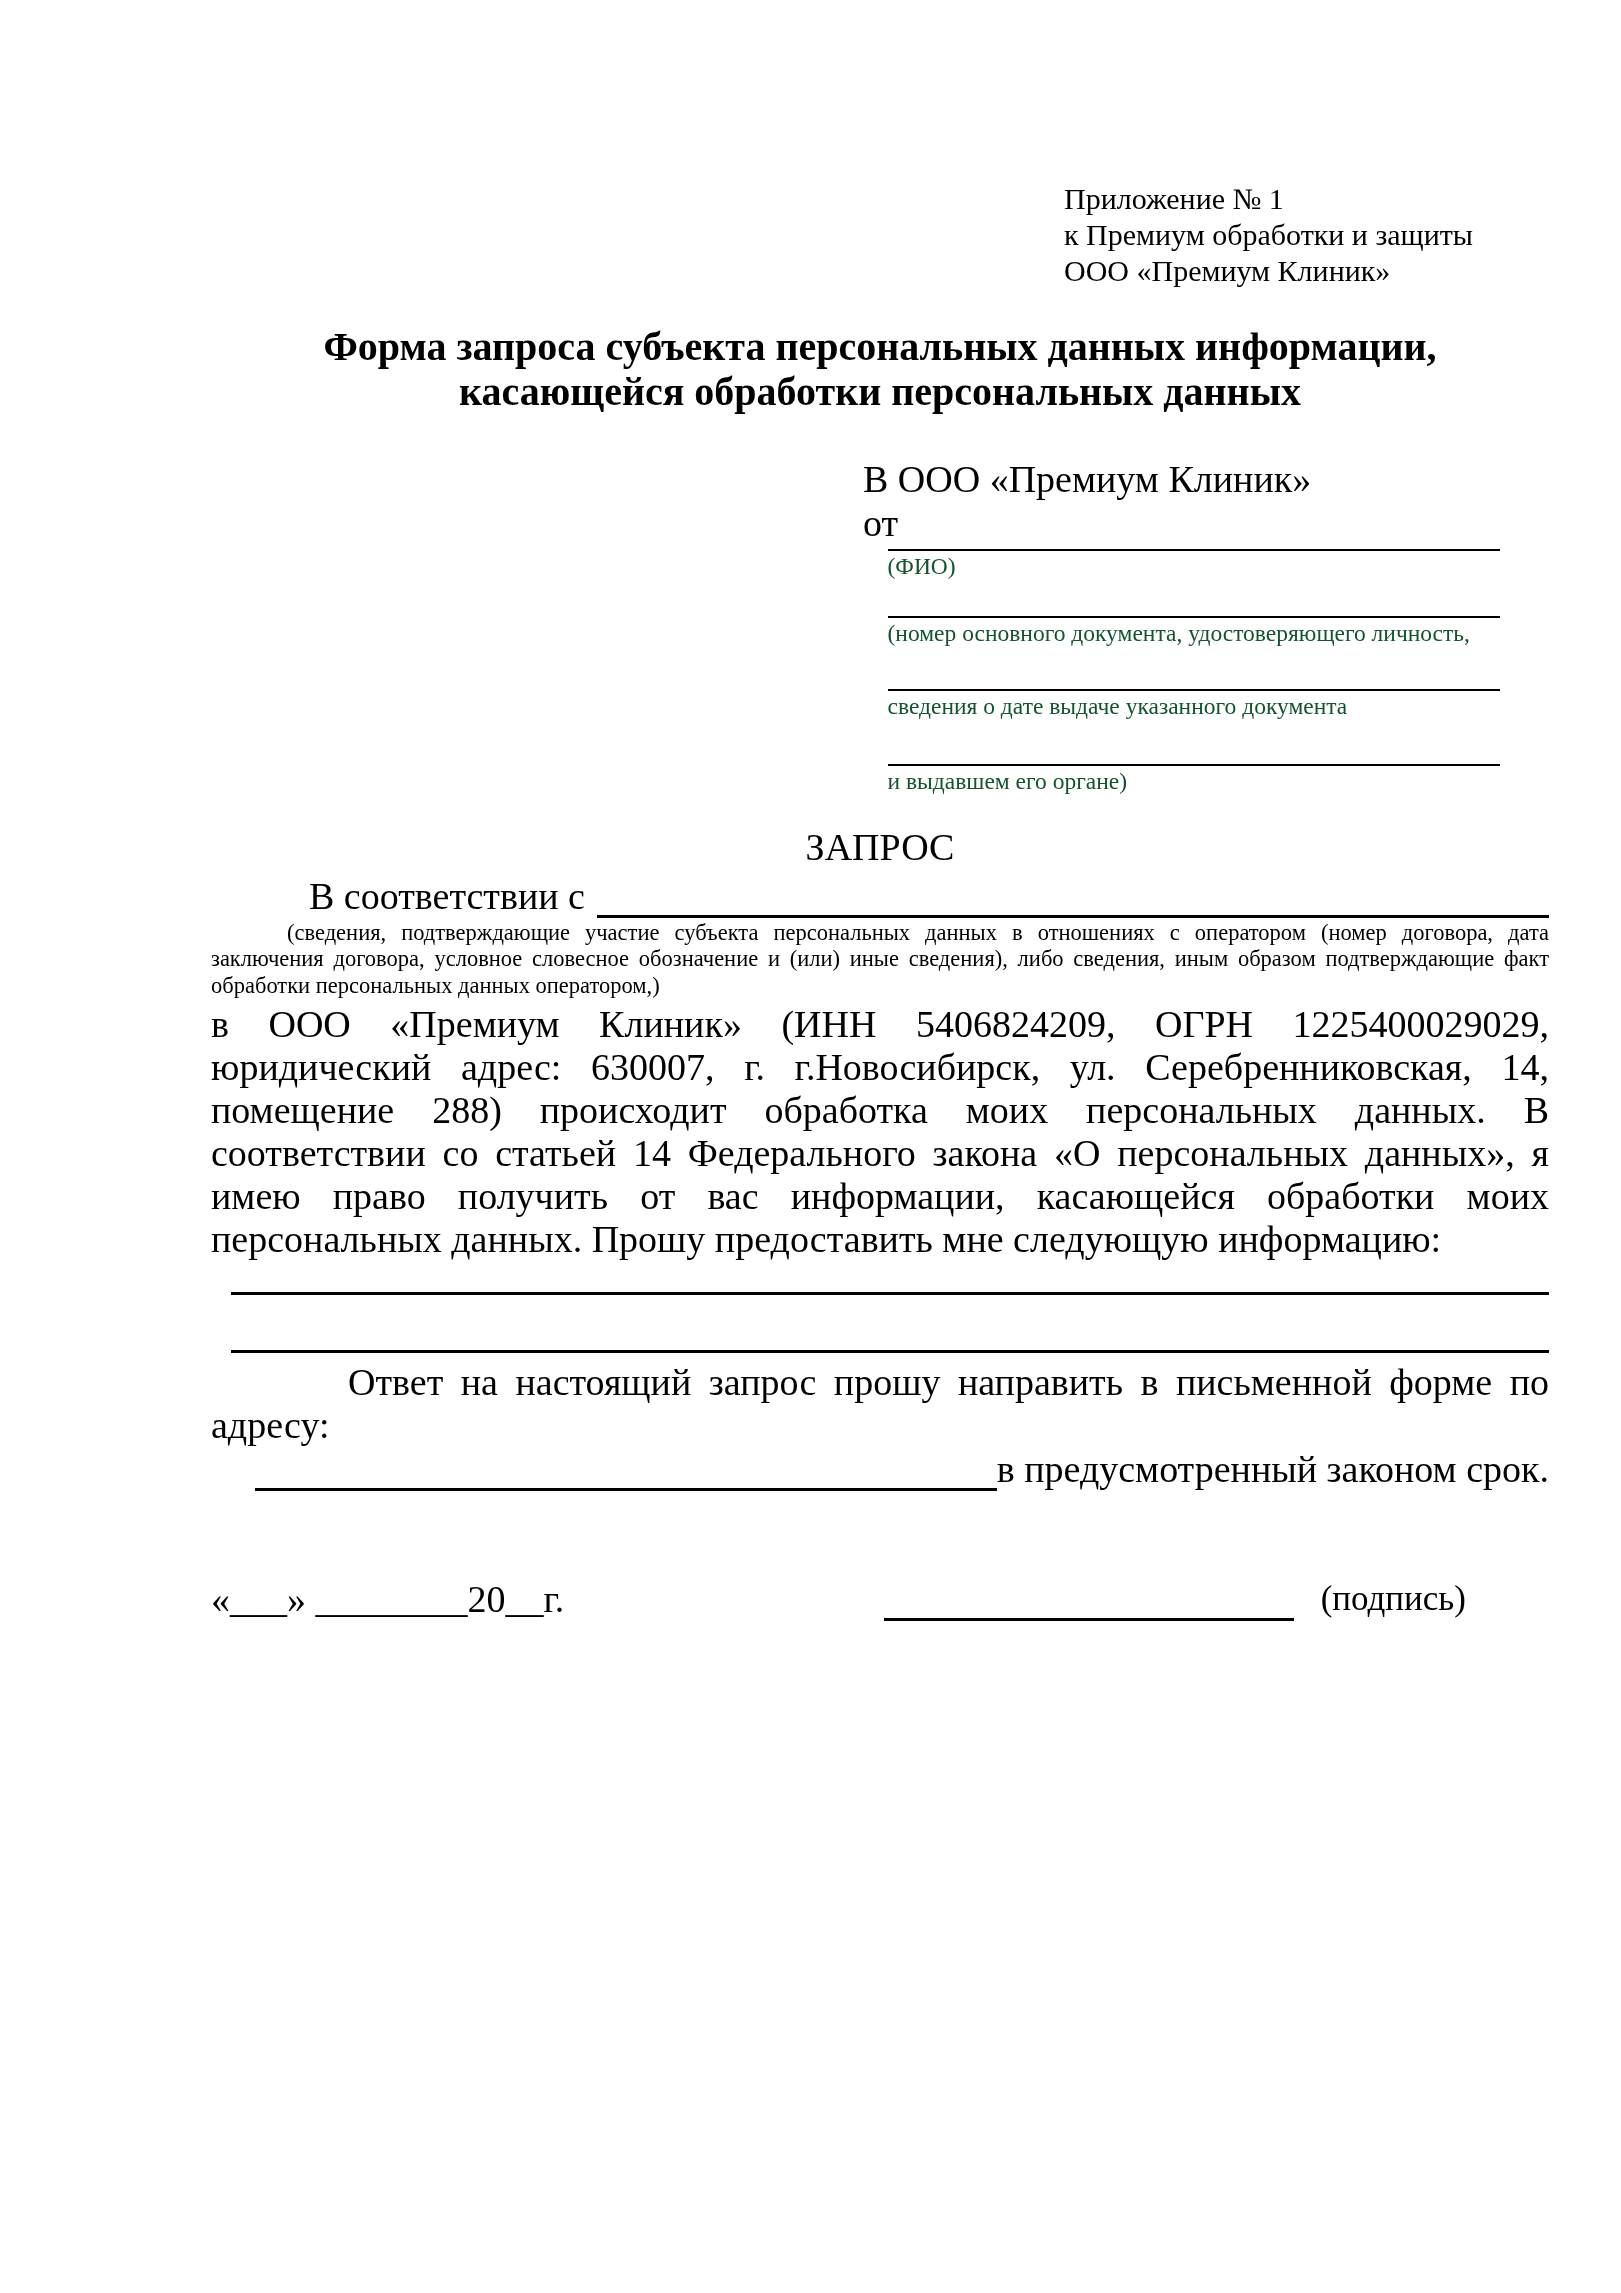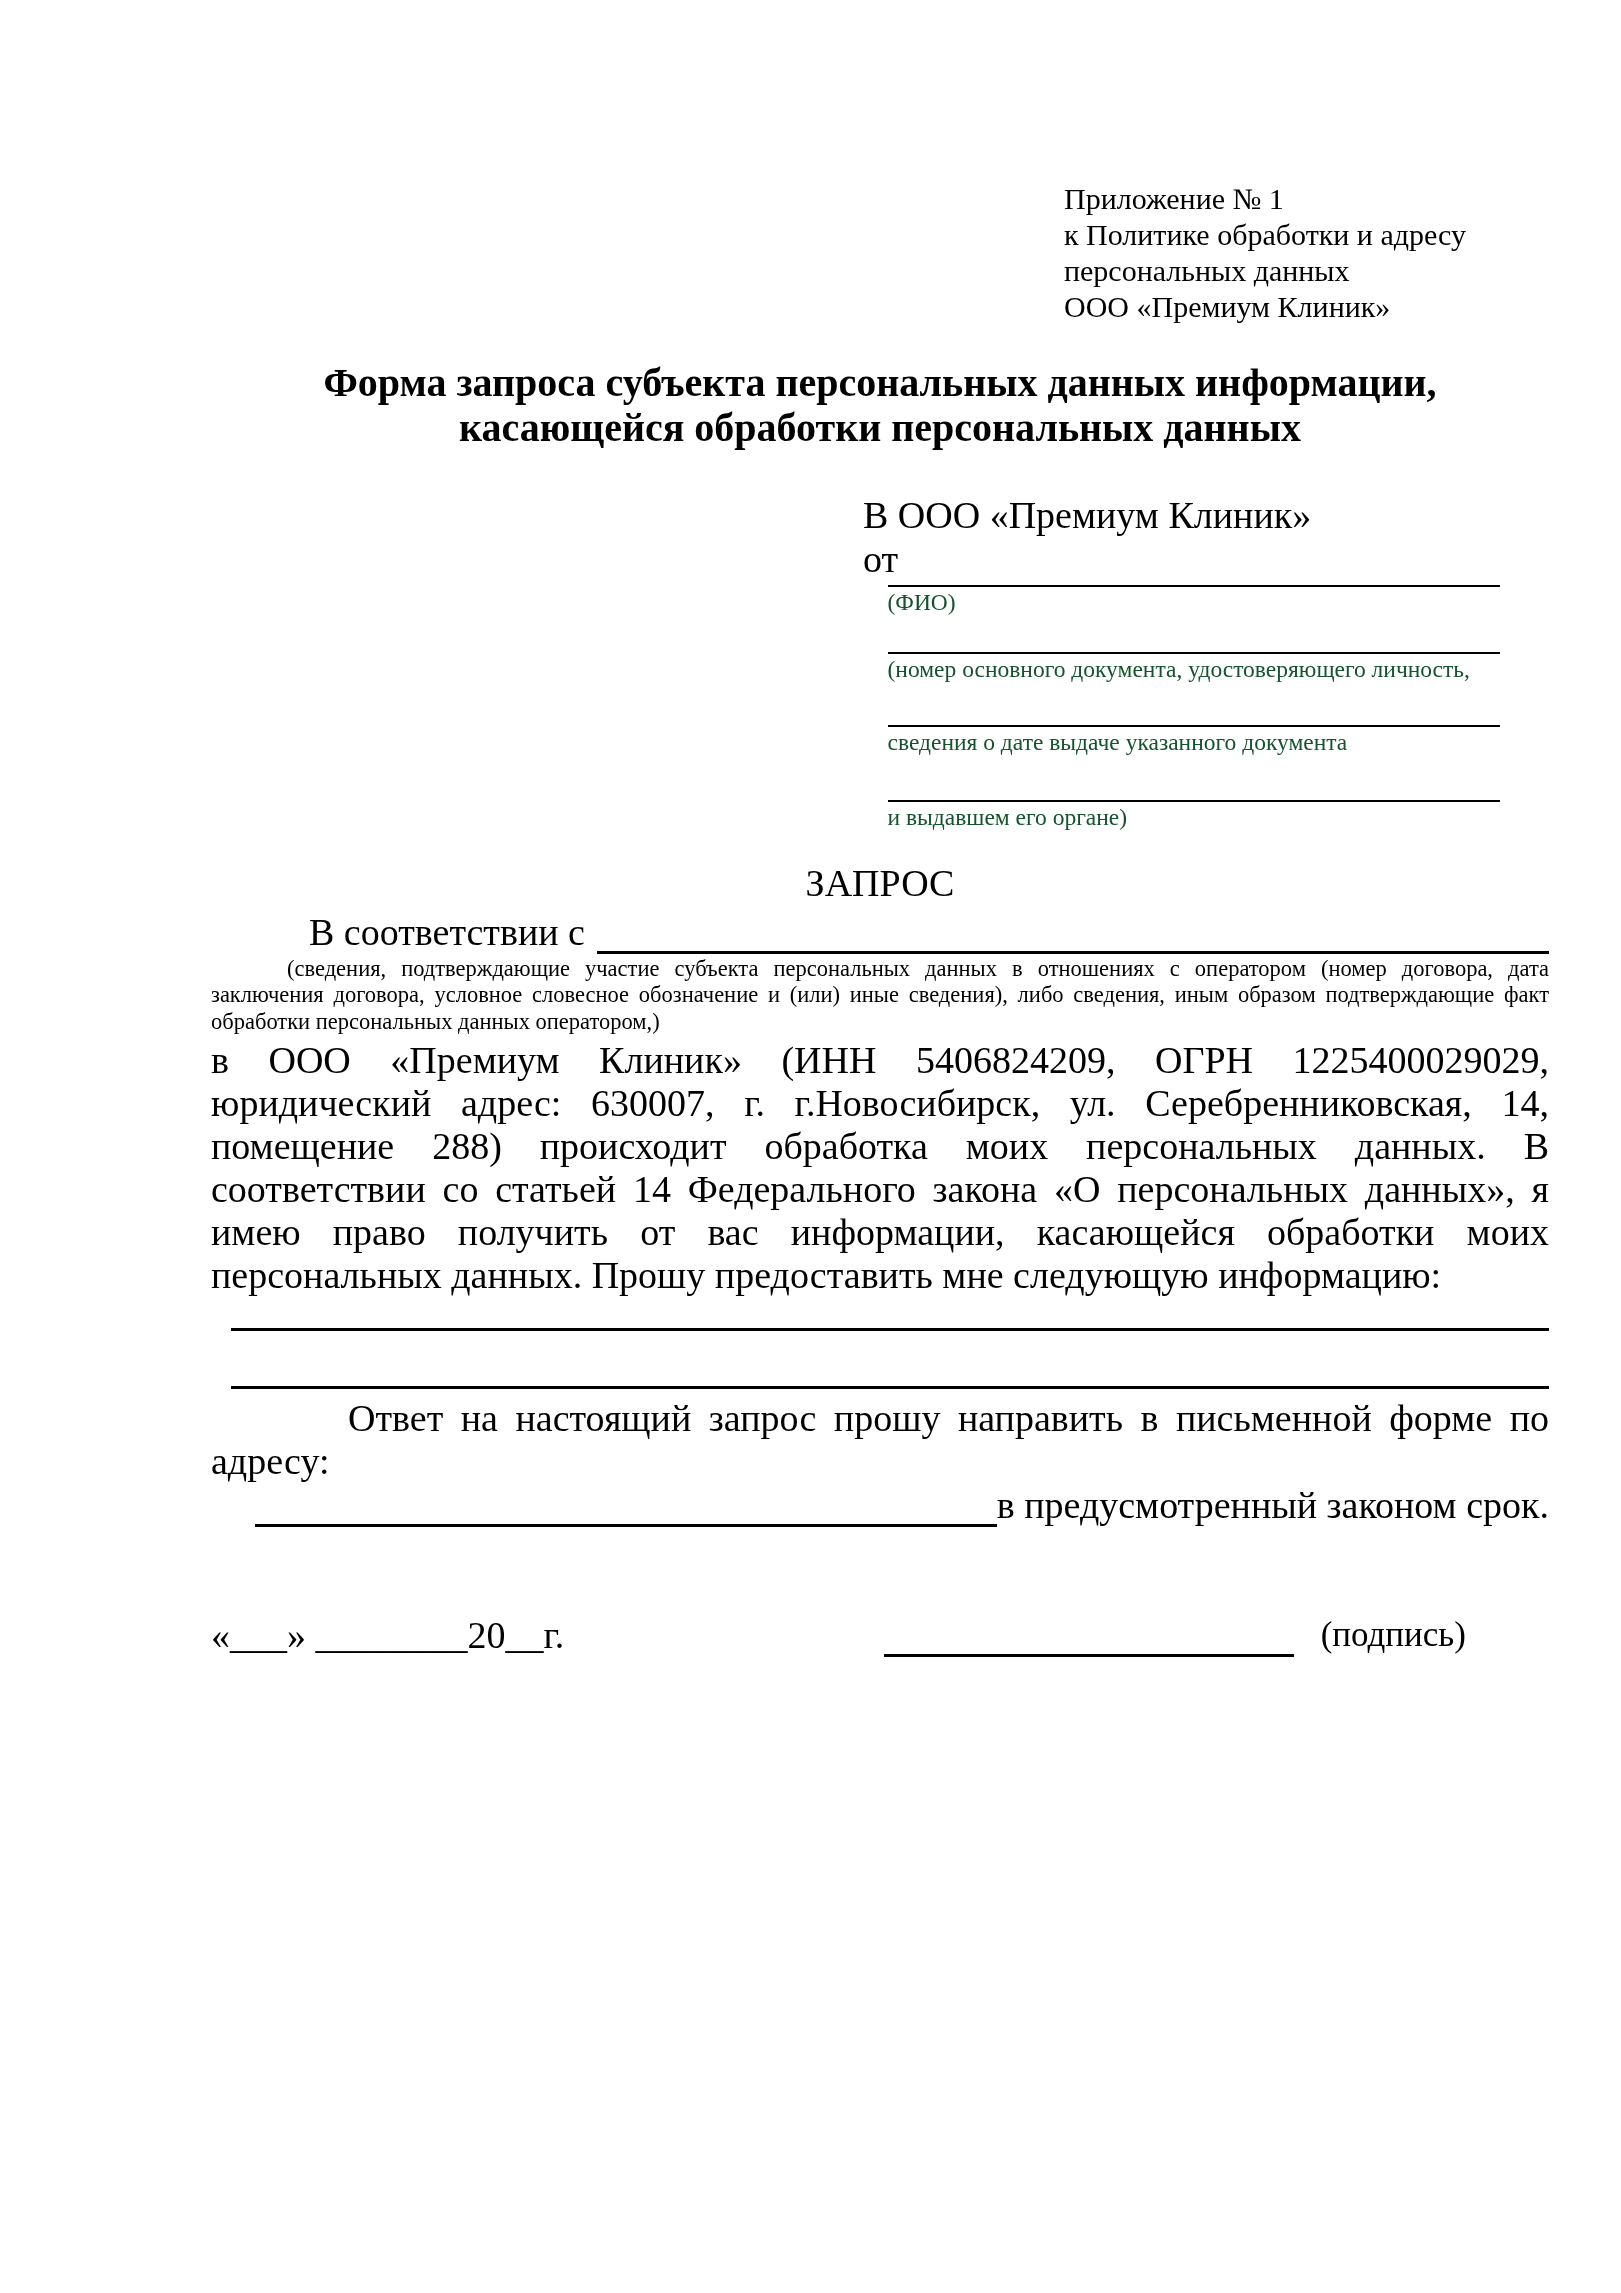--- a/index.html
+++ b/index.html
@@ -56,22 +56,21 @@
   .sig-cap { white-space: nowrap; font-size: 35px; }
 </style>
 </head>
 <body>
 
 <div class="page">
   <div class="content">
 
     <div class="appendix">
       <div>Приложение № 1</div>
-      <div>к Политике обработки и адресу</div>
-      <div>персональных данных</div>
+      <div>к Премиум обработки и защиты</div>
       <div>ООО «Премиум Клиник»</div>
     </div>
 
     <div class="doc-title">
       <div>Форма запроса субъекта персональных данных информации,</div>
       <div>касающейся обработки персональных данных</div>
     </div>
 
     <div class="addressee">
       <div>В ООО «Премиум Клиник»</div>

